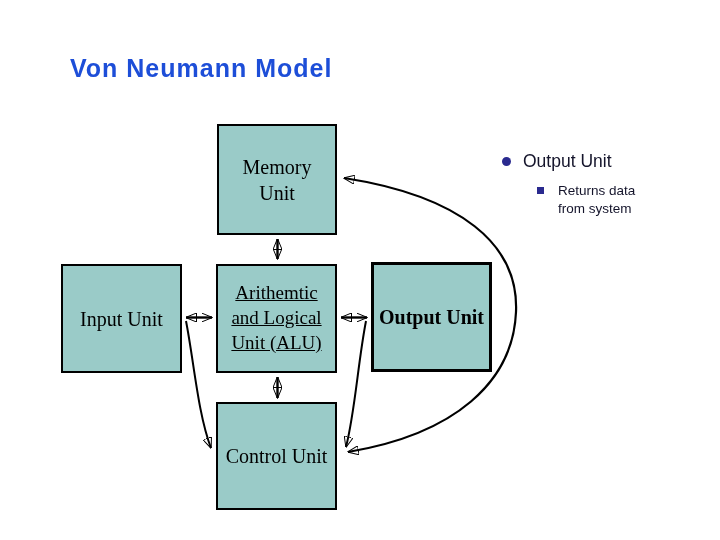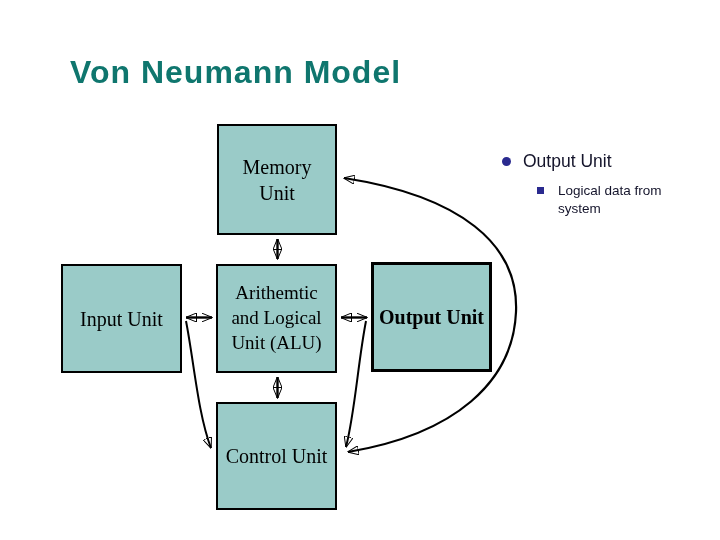--- a/index.html
+++ b/index.html
@@ -6,24 +6,24 @@
   .slide{
     position:relative;
     width:720px;height:540px;
     background:#ffffff;
     overflow:hidden;
     font-family:"Liberation Sans", sans-serif;
   }
   .title{
     position:absolute;
     left:70px;top:54px;
-    font-size:32px;
+    font-size:25px;
     font-weight:bold;
     letter-spacing:1px;
-    color:#0f766e;
+    color:#1d4ed8;
     white-space:nowrap;
   }
   .box{
     position:absolute;
     background:#9ACBC8;
     border:2px solid #000000;
     box-sizing:border-box;
     display:flex;
     align-items:center;
     justify-content:center;
@@ -31,21 +31,21 @@
     font-family:"Liberation Serif", serif;
     font-size:20px;
     color:#000000;
     line-height:1.3;
   }
   .box .lbl{display:inline-block;}
   .box-memory{left:217px;top:124px;width:120px;height:111px;}
   .box-memory .lbl{max-width:80px;}
   .box-input{left:61px;top:264px;width:121px;height:109px;}
   .box-alu{left:216px;top:264px;width:121px;height:109px;font-size:19px;}
-  .box-alu .lbl{max-width:103px;}
+  .box-alu .lbl{max-width:103px;text-decoration:underline;}
   .box-output{left:371px;top:262px;width:121px;height:110px;border-width:3px;font-weight:bold;}
   .box-control{left:216px;top:402px;width:121px;height:108px;text-align:center;}
   svg.connectors{
     position:absolute;left:0;top:0;width:720px;height:540px;
     pointer-events:none;
   }
   svg.connectors path{fill:none;stroke:#000000;}
   .notes{
     position:absolute;left:500px;top:150px;width:200px;
     color:#14142B;
@@ -119,17 +119,17 @@
     <span class="lbl">Control Unit</span>
   </div>
 
   <div class="notes">
     <div class="note-item">
       <span class="dot"></span>
       <span class="txt">Output Unit</span>
     </div>
     <div class="note-subitem">
       <span class="sq"></span>
-      <span class="txt">Logical data from system</span>
+      <span class="txt">Returns data from system</span>
     </div>
   </div>
 
 </div>
 
 </body></html>

